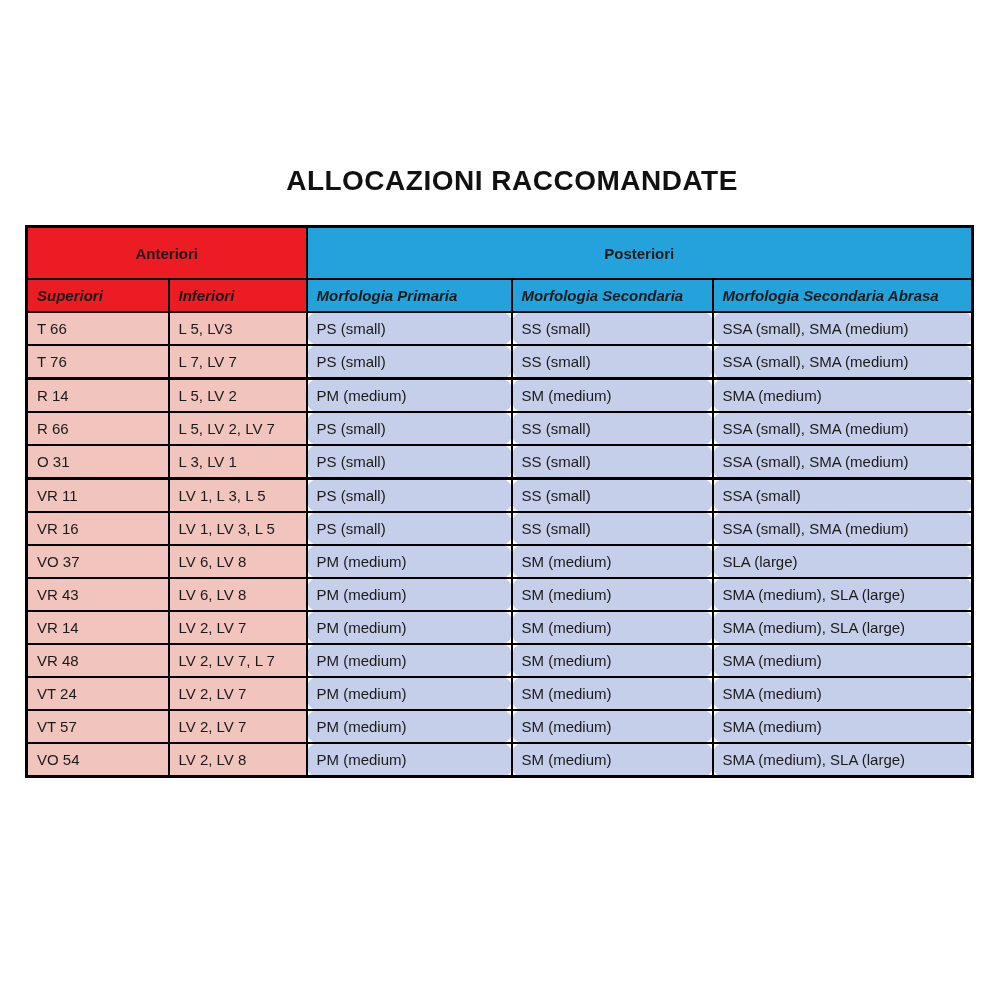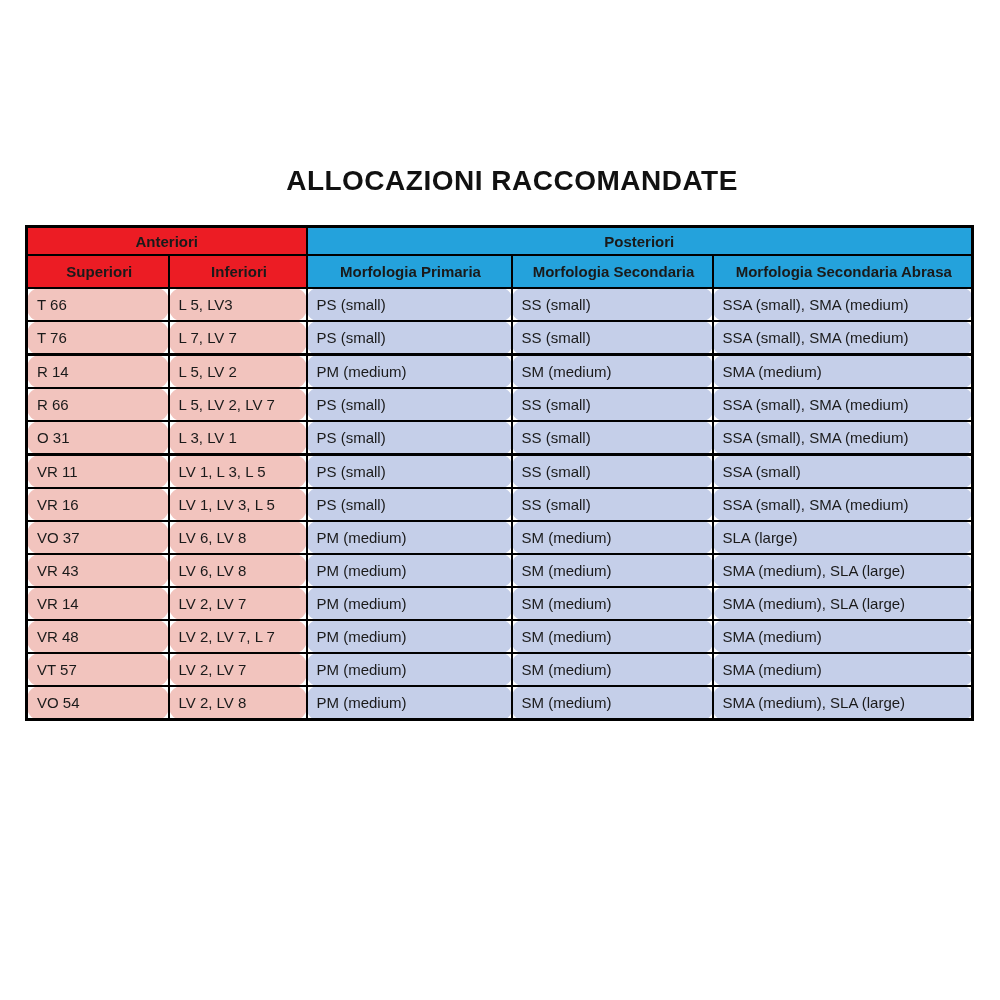--- a/index.html
+++ b/index.html
@@ -42,31 +42,32 @@
     color: #1a1a1a;
     padding: 0 6px 0 9px;
     overflow: hidden;
     white-space: nowrap;
     vertical-align: middle;
   }
   tr.group-header-row th {
     height: 26px;
     text-align: center;
     font-weight: bold;
-    padding: 0;
+    padding: 12px;
   }
   tr.column-header-row th {
     height: 31px;
-    text-align: center;
+    text-align: left;
     font-weight: bold;
+    font-style: italic;
   }
   tbody tr td { height: 31px; }
   .bg-red      { background: var(--red); }
   .bg-blue     { background: var(--blue); }
-  .bg-pink     { background: var(--pink); border-radius: 13px; }
+  .bg-pink     { background: var(--pink); }
   .bg-lavender { background: var(--lavender); border-radius: 11px; }
   
   .divider { border-left-width: 3px; margin-left: 48px; }
   
   tr.section-start td { border-top-width: 3px; }
   col.c1 { width: 142px; }
   col.c2 { width: 138px; }
   col.c3 { width: 205px; }
   col.c4 { width: 201px; }
   col.c5 { width: 260px; }
@@ -170,20 +171,27 @@
           <td class="bg-lavender">SMA (medium), SLA (large)</td>
         </tr>
         <tr>
           <td class="bg-pink">VR 48</td>
           <td class="bg-pink">LV 2, LV 7, L 7</td>
           <td class="bg-lavender divider">PM (medium)</td>
           <td class="bg-lavender">SM (medium)</td>
           <td class="bg-lavender">SMA (medium)</td>
         </tr>
         <tr>
+          <td class="bg-pink">VT 24</td>
+          <td class="bg-pink">LV 2, LV 7</td>
+          <td class="bg-lavender divider">PM (medium)</td>
+          <td class="bg-lavender">SM (medium)</td>
+          <td class="bg-lavender">SMA (medium)</td>
+        </tr>
+        <tr>
           <td class="bg-pink">VT 57</td>
           <td class="bg-pink">LV 2, LV 7</td>
           <td class="bg-lavender divider">PM (medium)</td>
           <td class="bg-lavender">SM (medium)</td>
           <td class="bg-lavender">SMA (medium)</td>
         </tr>
         <tr>
           <td class="bg-pink">VO 54</td>
           <td class="bg-pink">LV 2, LV 8</td>
           <td class="bg-lavender divider">PM (medium)</td>

